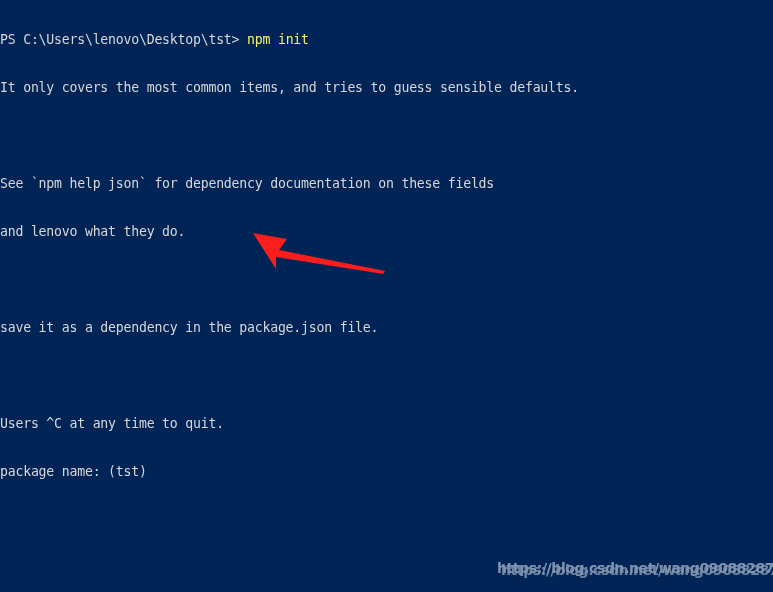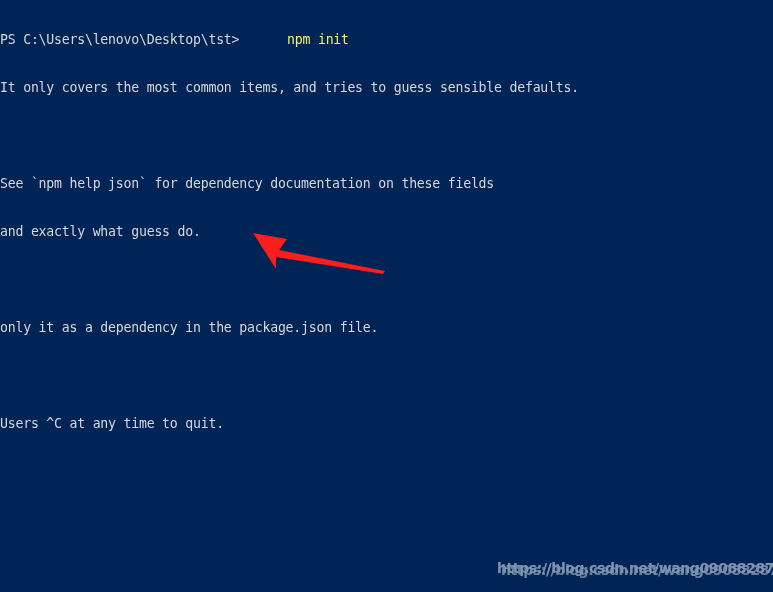--- a/index.html
+++ b/index.html
@@ -26,21 +26,21 @@
     font-family: "DejaVu Sans Mono", "Liberation Mono", monospace;
     font-size: 13.2px;
     line-height: 16px;
     letter-spacing: -0.22px;
     white-space: pre;
   }
   .line {
     height: 16px;
     white-space: pre;
   }
-  .cmd-yellow { color: #f3f36b; margin-left: 40px; }
+  .cmd-yellow { color: #f3f36b; }
   .blank { height: 16px; }
 
   
   #arrow-annotation {
     position: absolute;
     left: 0;
     top: 0;
     width: 773px;
     height: 592px;
     pointer-events: none;
@@ -77,25 +77,26 @@
 </head>
 <body>
 
 <div id="screen">
 
   <div id="terminal">
     <div class="line"><span>PS C:\Users\lenovo\Desktop\tst&gt; </span><span class="cmd-yellow">npm init</span></div>
     <div class="line">It only covers the most common items, and tries to guess sensible defaults.</div>
     <div class="line blank"></div>
     <div class="line">See `npm help json` for dependency documentation on these fields</div>
-    <div class="line">and exactly what guess do.</div>
+    <div class="line">and lenovo what they do.</div>
     <div class="line blank"></div>
-    <div class="line">only it as a dependency in the package.json file.</div>
+    <div class="line">save it as a dependency in the package.json file.</div>
     <div class="line blank"></div>
     <div class="line">Users ^C at any time to quit.</div>
+    <div class="line">package name: (tst)</div>
     
     
     
     
     
     
     
     
     
     

